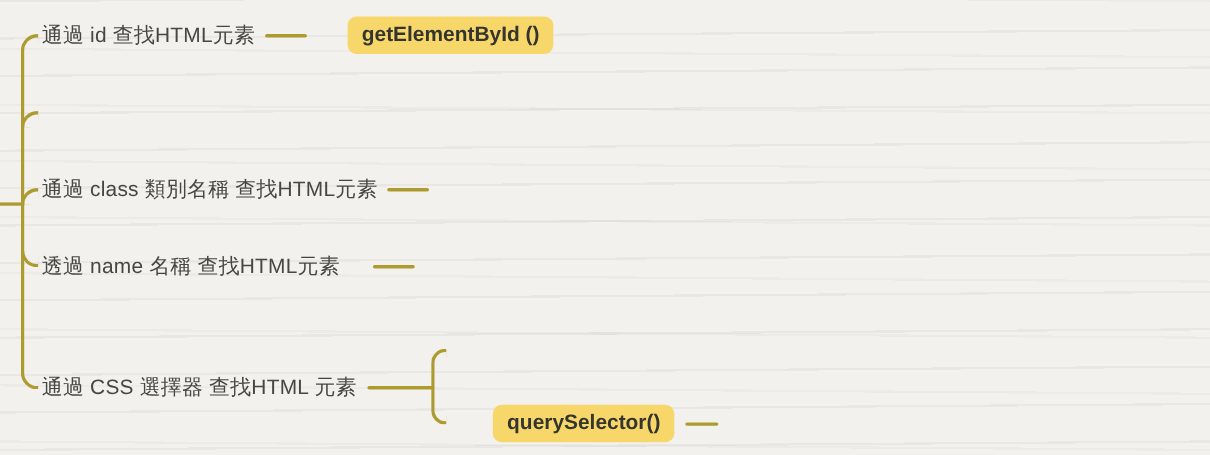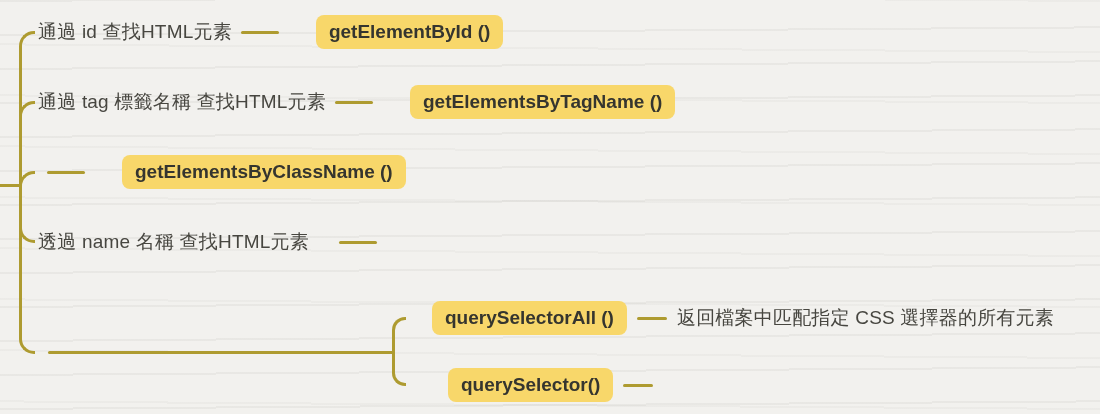--- a/index.html
+++ b/index.html
@@ -91,44 +91,35 @@
   <div class="curve down" style="top:171px;"></div>
   <div class="curve up" style="top:228px;"></div>
   <div class="bracket-sub"></div>
 
   <div class="row" style="left:38px;top:14px;">
     <span class="label">通過 id 查找HTML元素</span>
     <div class="hline link"></div>
     <span class="chip">getElementById ()</span>
   </div>
 
-  <div class="row" style="left:38px;top:84px;">
-    <span class="label">通過 tag 標籤名稱 查找HTML元素</span>
-    <div class="hline link"></div>
-    <span class="chip">getElementsByTagName ()</span>
-  </div>
 
   <div class="row" style="left:38px;top:154px;">
+    <span class="label">通過 class 類別名稱 查找HTML元素</span>
     <div class="hline link"></div>
-    <span class="chip">getElementsByClassName ()</span>
   </div>
 
   <div class="row" style="left:38px;top:224px;gap:21px;">
     <span class="label">透過 name 名稱 查找HTML元素</span>
     <div class="hline link"></div>
   </div>
 
   <div class="row" style="left:38px;top:334px;width:356px;">
+    <span class="label">通過 CSS 選擇器 查找HTML 元素</span>
     <div class="hline stub"></div>
   </div>
 
-  <div class="row" style="left:404px;top:300px;">
-    <span class="chip">querySelectorAll ()</span>
-    <div class="hline sublink"></div>
-    <span class="label">返回檔案中匹配指定 CSS 選擇器的所有元素</span>
-  </div>
 
   <div class="row" style="left:404px;top:367px;padding-left:16px;">
     <span class="chip">querySelector()</span>
     <div class="hline sublink"></div>
   </div>
 
 </div>
 
 </body></html>

